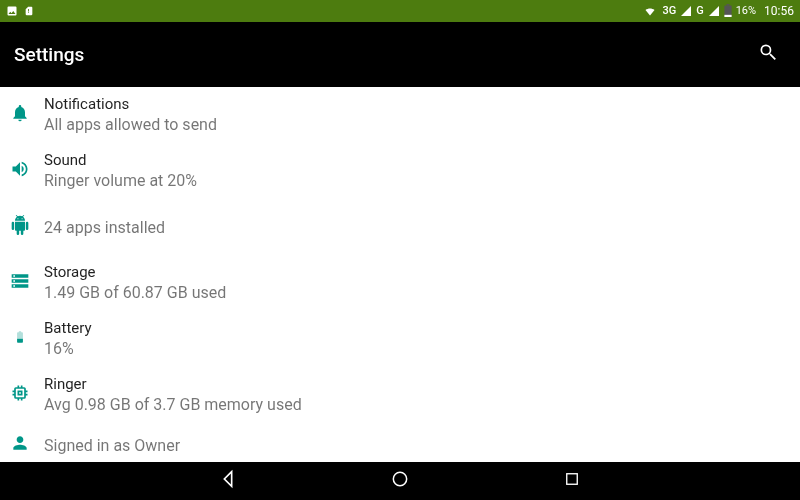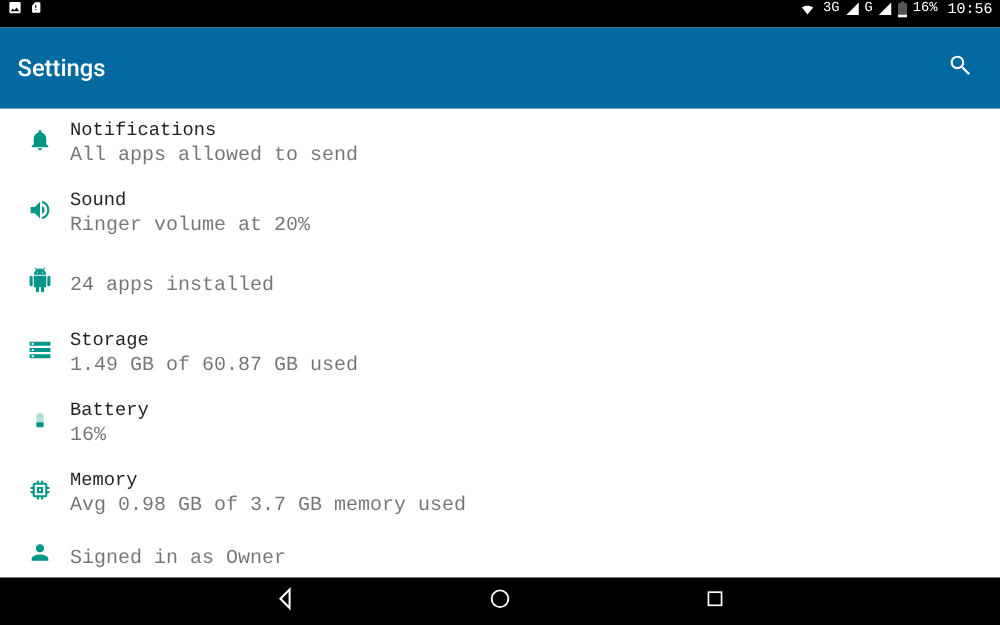--- a/index.html
+++ b/index.html
@@ -1,33 +1,33 @@
 <!DOCTYPE html>
 <html><head>
 <meta charset="utf-8">
 <style>
   * { margin: 0; padding: 0; box-sizing: border-box; }
   html, body { width: 800px; height: 500px; font-family: Roboto, "Helvetica Neue", Arial, sans-serif; overflow: hidden; background: #fff; }
   .screen { width: 800px; height: 500px; display: flex; flex-direction: column; position: relative; }
 
   
-  .status-bar { height: 22px; background: #000000; color: #fff; display: flex; align-items: flex-start; font-size: 12px; padding: 0 6px; font-family: Liberation Mono, monospace; }
+  .status-bar { height: 22px; background: #4d7c0f; color: #fff; display: flex; align-items: center; font-size: 12px; padding: 0 6px; }
   .status-left { display: flex; align-items: center; gap: 6px; }
   .status-right { margin-left: auto; display: flex; align-items: center; gap: 4px; }
   .status-icon svg { display: block; }
 
   
-  .app-bar { height: 66px; background: #0369a1; color: #fff; display: flex; align-items: center; padding: 0 14px; }
+  .app-bar { height: 66px; background: #000000; color: #fff; display: flex; align-items: center; padding: 0 14px; }
   .app-title { font-size: 19px; font-weight: 500; }
   .search-btn { margin-left: auto; width: 36px; height: 36px; display: flex; align-items: center; justify-content: center; border-radius: 50%; cursor: pointer; }
 
   
   .content { flex: 1 1 auto; background: #fff; overflow: hidden; }
   .list { height: 100%; }
-  .item { display: flex; align-items: center; height: 56px; padding-left: 12px; cursor: pointer; font-family: Liberation Mono, monospace; }
+  .item { display: flex; align-items: center; height: 56px; padding-left: 0; cursor: pointer; }
   .item .icon-slot { width: 40px; display: flex; align-items: center; justify-content: center; }
   .item .icon-slot svg { fill: #009688; }
   .item .text { padding-left: 4px; display: flex; flex-direction: column; justify-content: center; }
   .item .title { font-size: 15px; color: rgba(0,0,0,0.87); }
   .item .subtitle { font-size: 16px; color: rgba(0,0,0,0.54); margin-top: 2px; }
 
   
   .nav-bar { height: 38px; background: #000; display: flex; align-items: center; justify-content: center; gap: 140px; }
   .nav-btn { width: 32px; height: 32px; display: flex; align-items: center; justify-content: center; cursor: pointer; }
   .nav-btn svg { stroke: #fff; fill: none; }
@@ -166,21 +166,21 @@
 
       <div class="item">
         <div class="icon-slot">
             <span>
           <svg width="20" height="20" viewBox="0 0 24 24">
                 <path d="M15 9H9v6h6V9zm-2 4h-2v-2h2v2zm8-2V9h-2V7a2 2 0 0 0-2-2h-2V3h-2v2h-2V3H9v2H7a2 2 0 0 0-2 2v2H3v2h2v2H3v2h2v2a2 2 0 0 0 2 2h2v2h2v-2h2v2h2v-2h2a2 2 0 0 0 2-2v-2h2v-2h-2v-2h2zm-4 6H7V7h10v10z"></path>
               </svg>
         </span>
           </div>
         <div class="text">
-          <span class="title">Memory</span>
+          <span class="title">Ringer</span>
           <span class="subtitle">Avg 0.98 GB of 3.7 GB memory used</span>
         </div>
       </div>
 
       <div class="item" style="height:44px;">
         <div class="icon-slot">
             <span>
           <svg width="20" height="20" viewBox="0 0 24 24">
                 <path d="M12 12c2.21 0 4-1.79 4-4s-1.79-4-4-4-4 1.79-4 4 1.79 4 4 4zm0 2c-2.67 0-8 1.34-8 4v2h16v-2c0-2.66-5.33-4-8-4z"></path>
               </svg>

